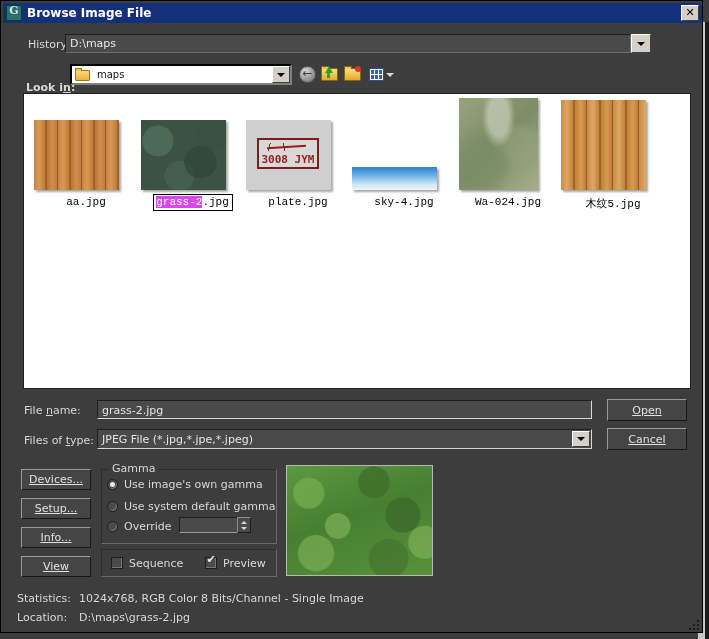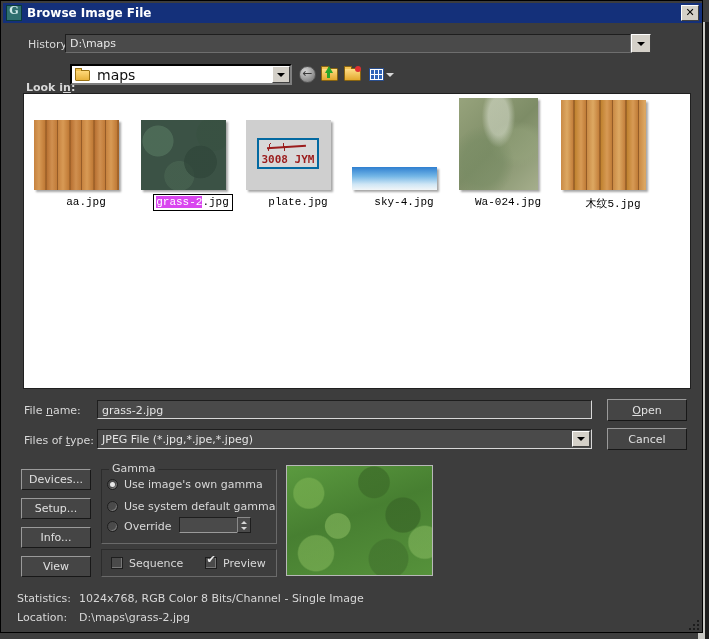--- a/index.html
+++ b/index.html
@@ -155,21 +155,21 @@
   .folder-shape::before {
     content: "";
     position: absolute; left: -1px; top: -3px;
     width: 7px; height: 3px;
     background: #f2c24f;
     border: 1px solid #9a7212;
     border-bottom: none;
     border-radius: 1px 1px 0 0;
     box-sizing: border-box;
   }
-  #lookin-text { color: #101010; font-size: 14px; }
+  #lookin-text { color: #101010; font-size: 10px; }
   #lookin-drop {
     position: absolute; left: 271px; top: 65px;
     width: 18px; height: 17px;
     background: #d4d0c8;
     border: 1px solid #ffffff;
     border-right-color: #404040;
     border-bottom-color: #404040;
     box-sizing: border-box;
     cursor: pointer;
   }
@@ -320,21 +320,21 @@
     background-color: #8d9a72;
     background-image:
       radial-gradient(ellipse at 50% 20%, rgba(220,225,210,0.55) 0 18%, transparent 30%),
       radial-gradient(ellipse at 30% 70%, rgba(120,140,100,0.6) 0 25%, transparent 40%),
       radial-gradient(ellipse at 75% 50%, rgba(150,165,125,0.5) 0 22%, transparent 35%),
       linear-gradient(135deg, #97a37c 0%, #7d8c66 50%, #a5ae8c 100%);
   }
   .plate-frame {
     position: absolute; left: 14%; top: 26%;
     width: 72%; height: 44%;
-    border: 2px solid #0369a1;
+    border: 2px solid #7f1d1d;
     box-sizing: border-box;
     background: #d8d8d8;
   }
   .plate-text {
     position: absolute; left: 0; right: 0; bottom: 1px;
     text-align: center;
     color: #9b1c1c;
     font-family: "DejaVu Sans Mono", monospace;
     font-weight: bold;
     font-size: 11px;
@@ -393,21 +393,21 @@
     position: absolute;
     background: #454545;
     border: 1px solid #9a9a9a;
     border-right-color: #181818;
     border-bottom-color: #181818;
     box-sizing: border-box;
     color: #e0e0e0;
     font-size: 11px;
     cursor: pointer;
     line-height: normal;
-    display: flex; align-items: center; justify-content: center;
+    display: flex; align-items: center; justify-content: center; text-decoration: underline;
   }
   .btn u { text-decoration: underline; }
   #btn-open   { left: 606px; top: 398px; width: 80px; height: 22px; }
   #btn-cancel { left: 606px; top: 427px; width: 80px; height: 22px; }
   #btn-devices{ left: 20px;  top: 468px; width: 70px; height: 21px; }
   #btn-setup  { left: 20px;  top: 497px; width: 70px; height: 21px; }
   #btn-info   { left: 20px;  top: 526px; width: 70px; height: 21px; }
   #btn-view   { left: 20px;  top: 555px; width: 70px; height: 21px; }
 
   

